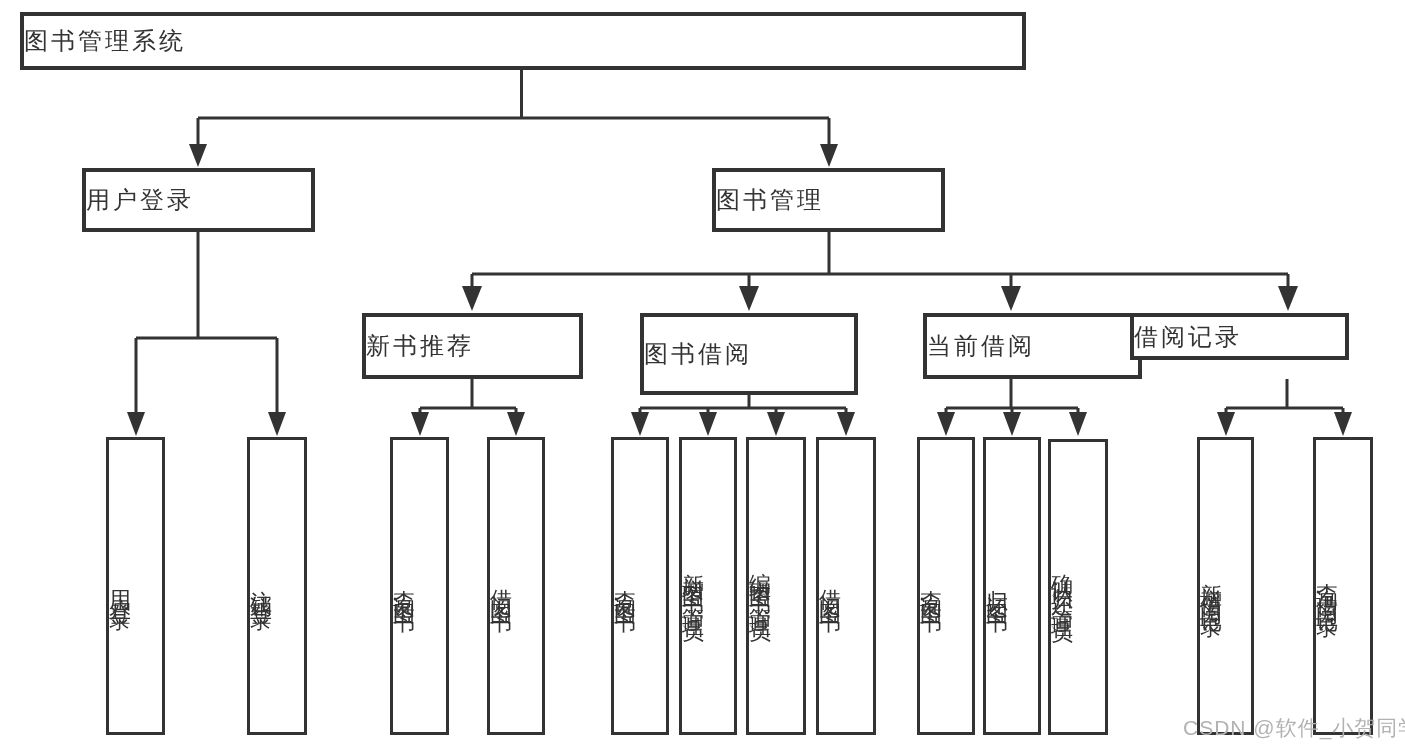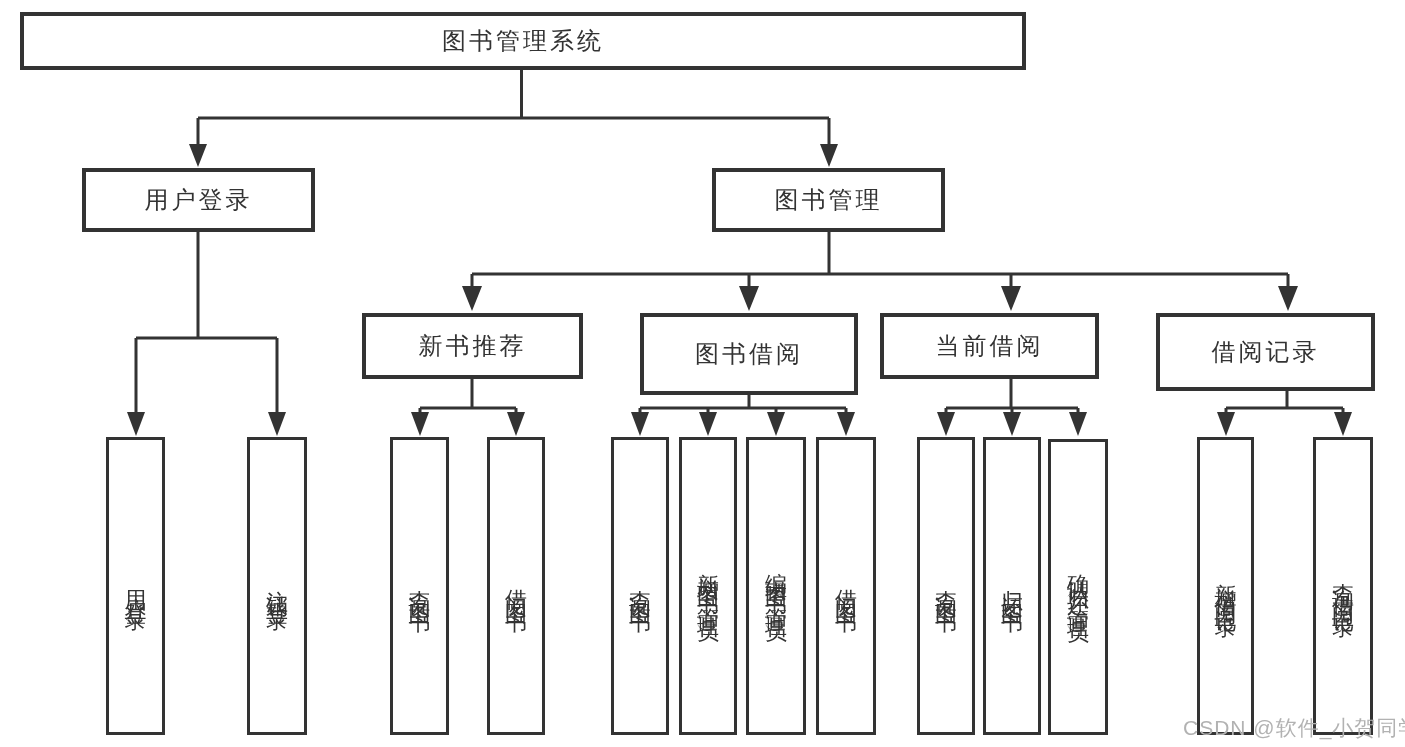--- a/index.html
+++ b/index.html
@@ -5,21 +5,21 @@
   html,body{margin:0;padding:0;background:#ffffff;}
   .stage{
     position:relative;width:1405px;height:747px;background:#ffffff;overflow:hidden;
     font-family:"Liberation Sans","DejaVu Sans",sans-serif;color:#333333;
   }
   .wires{position:absolute;left:0;top:0;width:1405px;height:747px;pointer-events:none;}
   .ln{fill:none;stroke:#333333;stroke-width:3;}
   .hd{fill:#333333;stroke:none;}
   .box{
     position:absolute;box-sizing:border-box;background:#ffffff;border:3px solid #333333;
-    display:flex;align-items:center;justify-content:center;z-index:2;
+    display:flex;align-items:center;z-index:2;
   }
   .lvl{border-width:4px;}
   .hlabel{font-size:24px;letter-spacing:3px;white-space:nowrap;color:#333333;}
   .vlabel{
     writing-mode:vertical-rl;text-orientation:mixed;font-size:22px;letter-spacing:7px;
     line-height:1;color:#333333;white-space:nowrap;
   }
   .watermark{
     position:absolute;left:1183px;top:714px;z-index:5;font-size:21px;letter-spacing:1px;
     color:#b2b2b2;white-space:nowrap;
@@ -61,24 +61,24 @@
   <div class="box lvl" style="left:362px;top:313px;width:221px;height:66px">
     <span class="hlabel">新书推荐</span>
   </div>
 
   <div class="box lvl" style="left:712px;top:168px;width:233px;height:64px">
     <span class="hlabel">图书管理</span>
   </div>
   <div class="box lvl" style="left:640px;top:313px;width:218px;height:82px">
     <span class="hlabel">图书借阅</span>
   </div>
-  <div class="box lvl" style="left:880px;top:313px;width:219px;height:66px">
+  <div class="box lvl" style="left:923px;top:313px;width:219px;height:66px">
     <span class="hlabel">当前借阅</span>
   </div>
-  <div class="box lvl" style="left:1156px;top:313px;width:219px;height:78px">
+  <div class="box lvl" style="left:1130px;top:313px;width:219px;height:47px">
     <span class="hlabel">借阅记录</span>
   </div>
 
   <div class="box" style="left:106px;top:437px;width:59px;height:298px">
     <span class="vlabel">用户登录</span>
   </div>
   <div class="box" style="left:247px;top:437px;width:60px;height:298px">
     <span class="vlabel">注销登录</span>
   </div>
 

